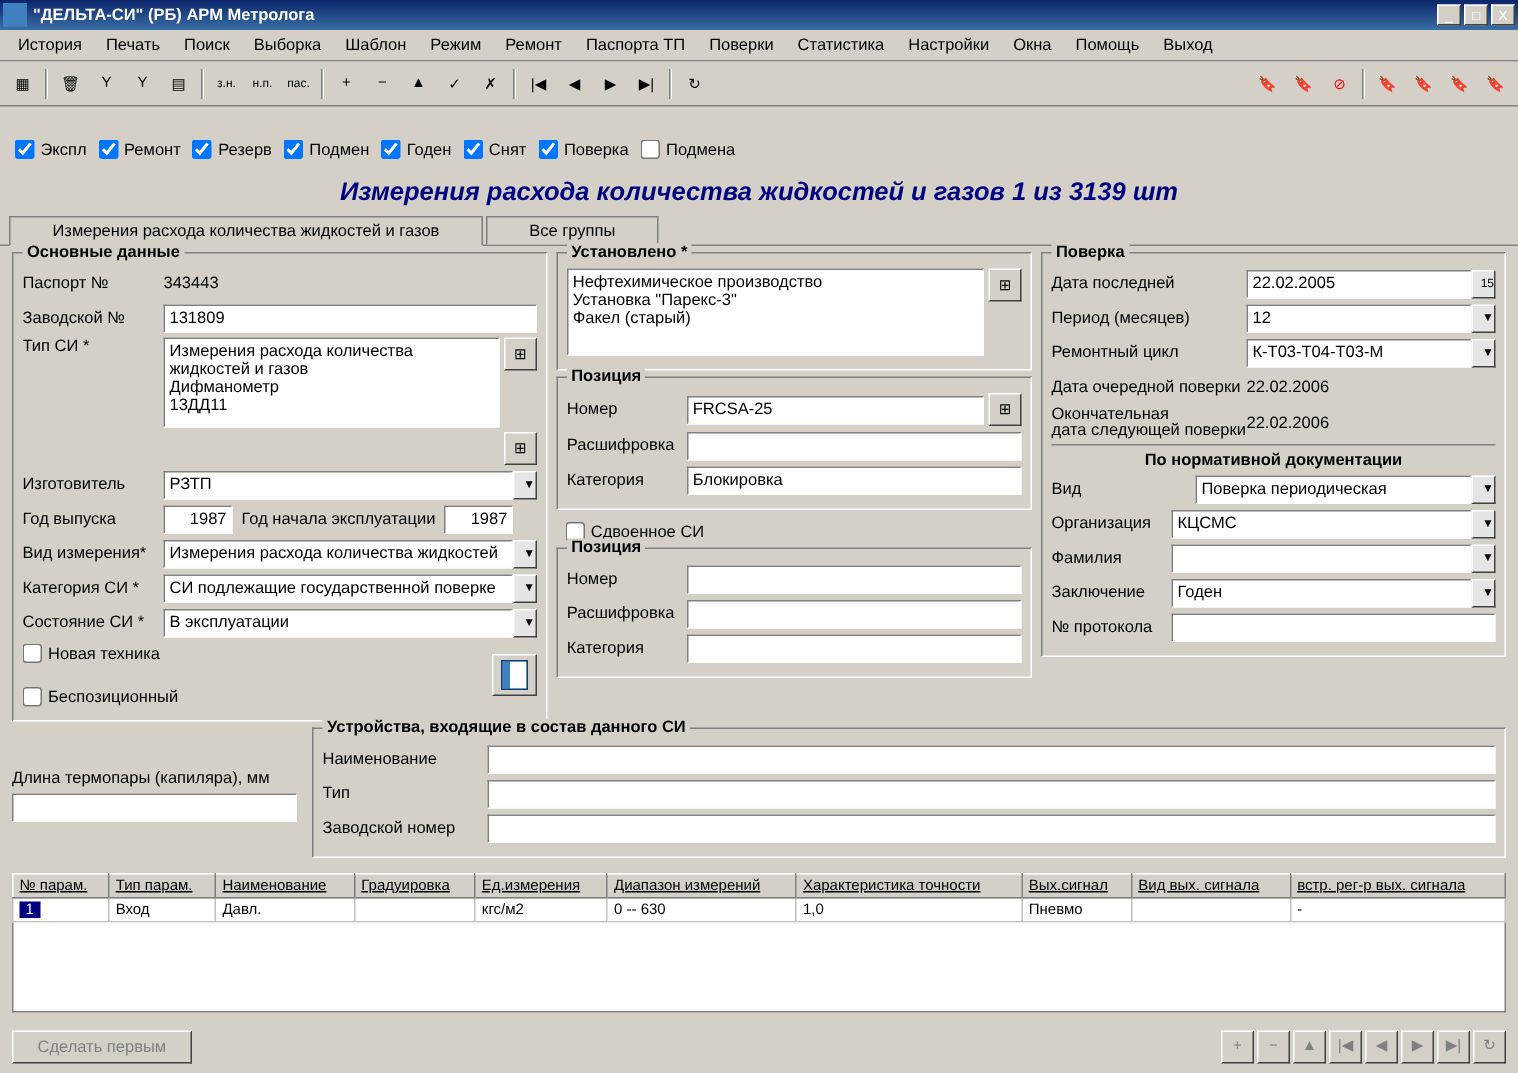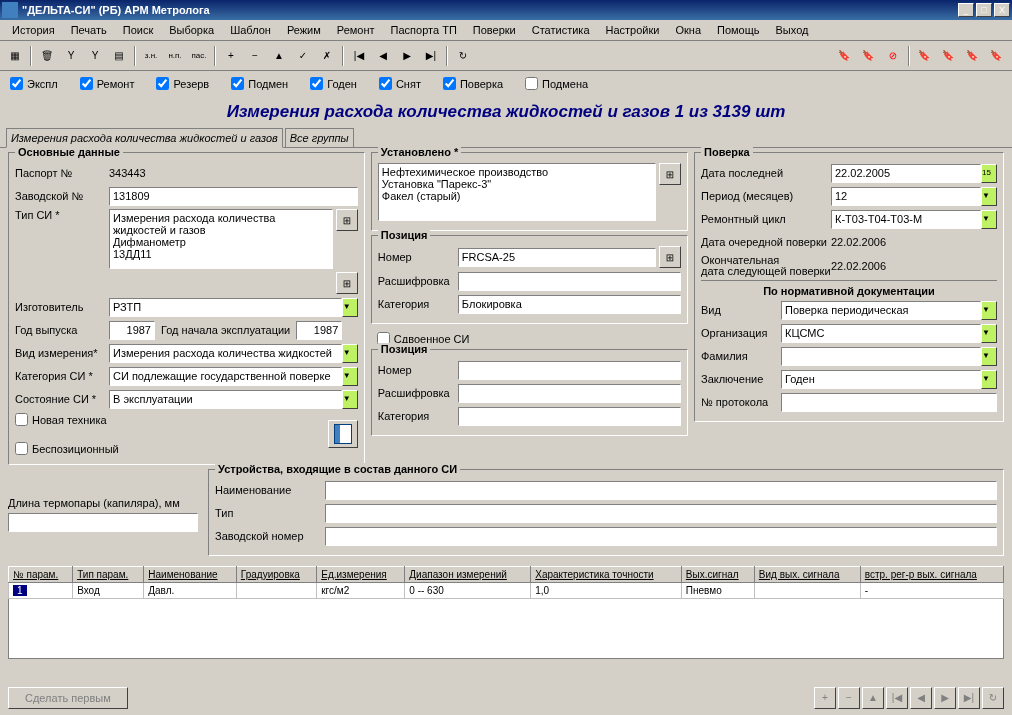--- a/index.html
+++ b/index.html
@@ -8,41 +8,41 @@
 .titlebar-icon { width: 16px; height: 16px; background: #4080c0; margin-right: 4px; }
 .titlebar-text { flex: 1; font-weight: bold; }
 .titlebar-btns { display: flex; gap: 2px; }
 .titlebar-btn { width: 16px; height: 14px; background: #d4d0c8; border: 1px solid #fff; border-right-color: #404040; border-bottom-color: #404040; font-size: 9px; text-align: center; line-height: 12px; cursor: pointer; }
 .menubar { background: #d4d0c8; display: flex; padding: 2px 4px; border-bottom: 1px solid #808080; }
 .menubar span { padding: 2px 8px; cursor: pointer; text-align: right; }
 .toolbar { background: #d4d0c8; display: flex; align-items: center; padding: 3px 4px; border-bottom: 1px solid #808080; gap: 2px; height: 30px; }
 .tbtn { width: 22px; height: 22px; border: 1px solid #d4d0c8; display: flex; align-items: center; justify-content: center; cursor: pointer; font-size: 10px; }
 .tbtn-text { font-size: 8px; text-align: center; line-height: 9px; }
 .tsep { width: 2px; height: 20px; border-left: 1px solid #808080; border-right: 1px solid #fff; margin: 0 2px; }
-.filter-row { display: flex; padding: 6px 10px; gap: 22px; }
+.filter-row { display: flex; padding: 6px 10px; gap: 8px; margin-top: 16px; }
 .chk { display: flex; align-items: center; gap: 4px; }
 .chk input { width: 13px; height: 13px; }
 .main-title { text-align: center; color: #000080; font-size: 17px; font-weight: bold; font-style: italic; padding: 6px 0; }
 .tab-row { display: flex; border-bottom: 1px solid #808080; padding-left: 6px; margin-bottom: 4px; }
-.tab { padding: 3px 4px; border: 1px solid #808080; border-bottom: none; background: #d4d0c8; margin-right: 2px; position: relative; cursor: pointer; font-style: italic; }
+.tab { padding: 3px 28px; border: 1px solid #808080; border-bottom: none; background: #d4d0c8; margin-right: 2px; position: relative; cursor: pointer; }
 .tab.active { background: #d4d0c8; border-bottom: 1px solid #d4d0c8; margin-bottom: -1px; }
 .content { display: flex; padding: 0 8px; gap: 6px; }
 .col { display: flex; flex-direction: column; }
 .col1 { width: 360px; }
 .col2 { width: 320px; }
 .col3 { flex: 1; }
 .group-inset { border: 1px solid #808080; border-right-color: #fff; border-bottom-color: #fff; padding: 10px 6px 6px; margin-bottom: 4px; position: relative; }
 .group-title { position: absolute; top: -7px; left: 6px; background: #d4d0c8; padding: 0 3px; font-weight: bold; }
 .row { display: flex; align-items: center; margin-bottom: 3px; min-height: 20px; }
 .label { width: 94px; }
 .field { flex: 1; background: #fff; border: 1px solid #808080; border-right-color: #fff; border-bottom-color: #fff; height: 19px; padding: 2px 3px; font-family: inherit; font-size: 11px; }
 .field-ta { height: 60px; resize: none; overflow: hidden; white-space: pre-wrap; }
 .combo { display: flex; flex: 1; }
 .combo .field { flex: 1; }
-.combo-btn { width: 16px; height: 19px; background: #bef264; border: 1px solid #fff; border-right-color: #404040; border-bottom-color: #404040; font-size: 8px; text-align: left; cursor: pointer; line-height: 15px; }
+.combo-btn { width: 16px; height: 19px; background: #e5e5e5; border: 1px solid #fff; border-right-color: #404040; border-bottom-color: #404040; font-size: 8px; text-align: right; cursor: pointer; line-height: 15px; }
 .icon-btn { width: 22px; height: 22px; border: 1px solid #fff; border-right-color: #404040; border-bottom-color: #404040; background: #d4d0c8; margin-left: 3px; cursor: pointer; display: flex; align-items: center; justify-content: center; font-size: 10px; }
 .notebook-btn { width: 30px; height: 28px; border: 1px solid #fff; border-right-color: #404040; border-bottom-color: #404040; background: #d4d0c8; cursor: pointer; display: flex; align-items: center; justify-content: center; }
 .notebook-icon { width: 18px; height: 20px; background: linear-gradient(90deg,#4080c0 30%,#fff 30%); border: 1px solid #004080; }
 .sub-title { font-weight: bold; margin-bottom: 3px; border-top: 1px solid #808080; padding-top: 4px; text-align: center; }
 .bottom-section { padding: 0 8px; display: flex; gap: 10px; }
 .bottom-left { width: 190px; padding-top: 28px; }
 .grid-area { margin: 6px 8px; }
 .grid { display: table; width: 100%; background: #fff; border: 1px solid #808080; border-collapse: collapse; }
 .grid-head { display: table-row; background: #d4d0c8; }
 .grid-row { display: table-row; }
@@ -336,21 +336,21 @@
           <div class="label3">Дата очередной поверки</div>
           <div>22.02.2006</div>
         </div>
       <div class="row">
           <div class="label3" style="white-space:pre-line;line-height:11px">Окончательная
 дата следующей поверки</div>
           <div>22.02.2006</div>
         </div>
       <div class="sub-title">По нормативной документации</div>
       <div class="row">
-          <div style="width:80px">Вид</div>
+          <div style="width:96px">Вид</div>
           <div class="combo">
             <input class="field" value="Поверка периодическая" style="">
             <div class="combo-btn">▼</div>
           </div>
         </div>
       <div class="row">
           <div style="width:80px">Организация</div>
           <div class="combo">
             <input class="field" value="КЦСМС" style="">
             <div class="combo-btn">▼</div>

